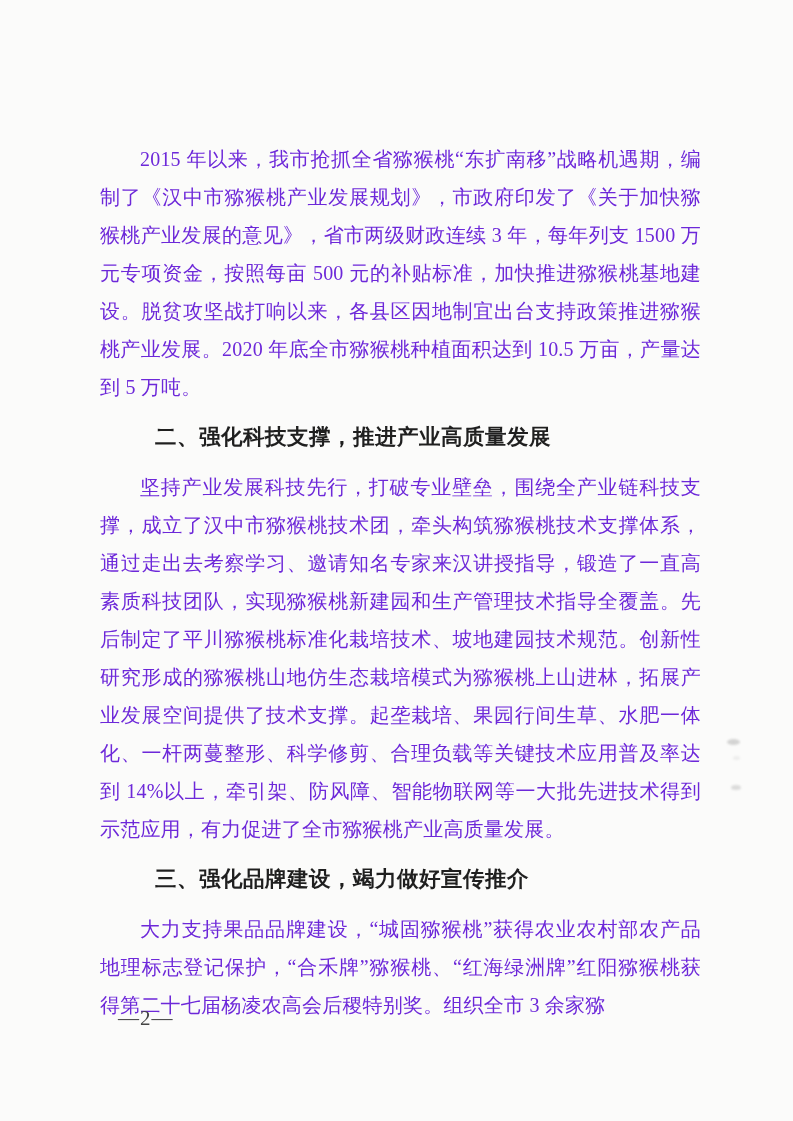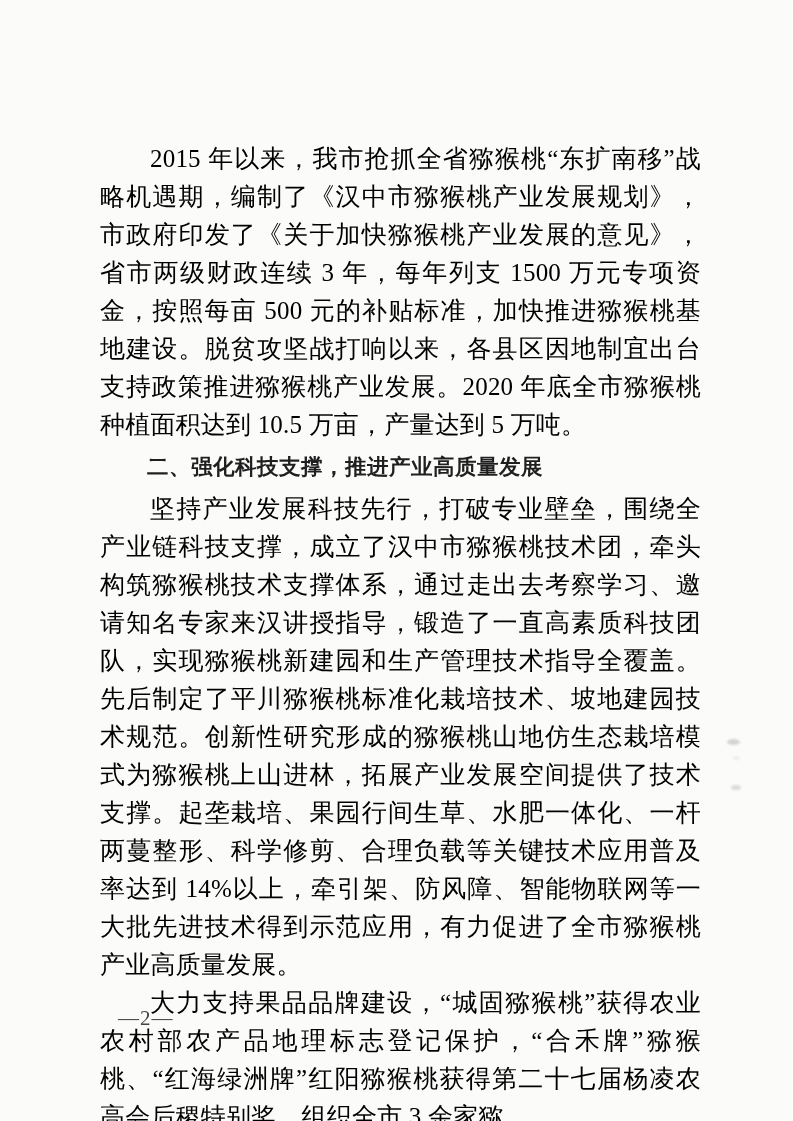--- a/index.html
+++ b/index.html
@@ -17,29 +17,29 @@
     color: #3d3d3d;
   }
   .content {
     position: absolute;
     left: 100px;
     top: 140px;
     width: 601px;
   }
   .body-para {
     margin: 0;
-    font-size: 25px;
+    font-size: 20px;
     line-height: 38px;
     text-align: justify;
     text-indent: 2em;
-    color: #000000;
+    color: #6d28d9;
     letter-spacing: 0.2px;
   }
   .heading {
-    margin: 4px;
+    margin: 12px;
     font-family: "Liberation Sans", "DejaVu Sans", sans-serif;
     font-weight: 700;
     font-size: 21.5px;
     line-height: 38px;
     text-indent: 2em;
     color: #1f1f1f;
     letter-spacing: 0.5px;
   }
   .page-number {
     position: absolute;
@@ -61,20 +61,21 @@
   .smudge.s3 { left: 733px; top: 756px; width: 7px;  height: 4px; opacity: 0.12; }
 </style>
 </head>
 <body>
 
 <div class="page">
   <div class="content">
     <p class="body-para">2015 年以来，我市抢抓全省猕猴桃“东扩南移”战略机遇期，编制了《汉中市猕猴桃产业发展规划》，市政府印发了《关于加快猕猴桃产业发展的意见》，省市两级财政连续 3 年，每年列支 1500 万元专项资金，按照每亩 500 元的补贴标准，加快推进猕猴桃基地建设。脱贫攻坚战打响以来，各县区因地制宜出台支持政策推进猕猴桃产业发展。2020 年底全市猕猴桃种植面积达到 10.5 万亩，产量达到 5 万吨。</p>
     <h2 class="heading">二、强化科技支撑，推进产业高质量发展</h2>
     <p class="body-para">坚持产业发展科技先行，打破专业壁垒，围绕全产业链科技支撑，成立了汉中市猕猴桃技术团，牵头构筑猕猴桃技术支撑体系，通过走出去考察学习、邀请知名专家来汉讲授指导，锻造了一直高素质科技团队，实现猕猴桃新建园和生产管理技术指导全覆盖。先后制定了平川猕猴桃标准化栽培技术、坡地建园技术规范。创新性研究形成的猕猴桃山地仿生态栽培模式为猕猴桃上山进林，拓展产业发展空间提供了技术支撑。起垄栽培、果园行间生草、水肥一体化、一杆两蔓整形、科学修剪、合理负载等关键技术应用普及率达到 14%以上，牵引架、防风障、智能物联网等一大批先进技术得到示范应用，有力促进了全市猕猴桃产业高质量发展。</p>
+    <h2 class="heading">三、强化品牌建设，竭力做好宣传推介</h2>
     <p class="body-para">大力支持果品品牌建设，“城固猕猴桃”获得农业农村部农产品地理标志登记保护，“合禾牌”猕猴桃、“红海绿洲牌”红阳猕猴桃获得第二十七届杨凌农高会后稷特别奖。组织全市 3 余家猕</p>
   </div>
 
   <div class="page-number">—2—</div>
 
   <div class="smudge s1"></div>
   <div class="smudge s2"></div>
   <div class="smudge s3"></div>
 </div>
 

